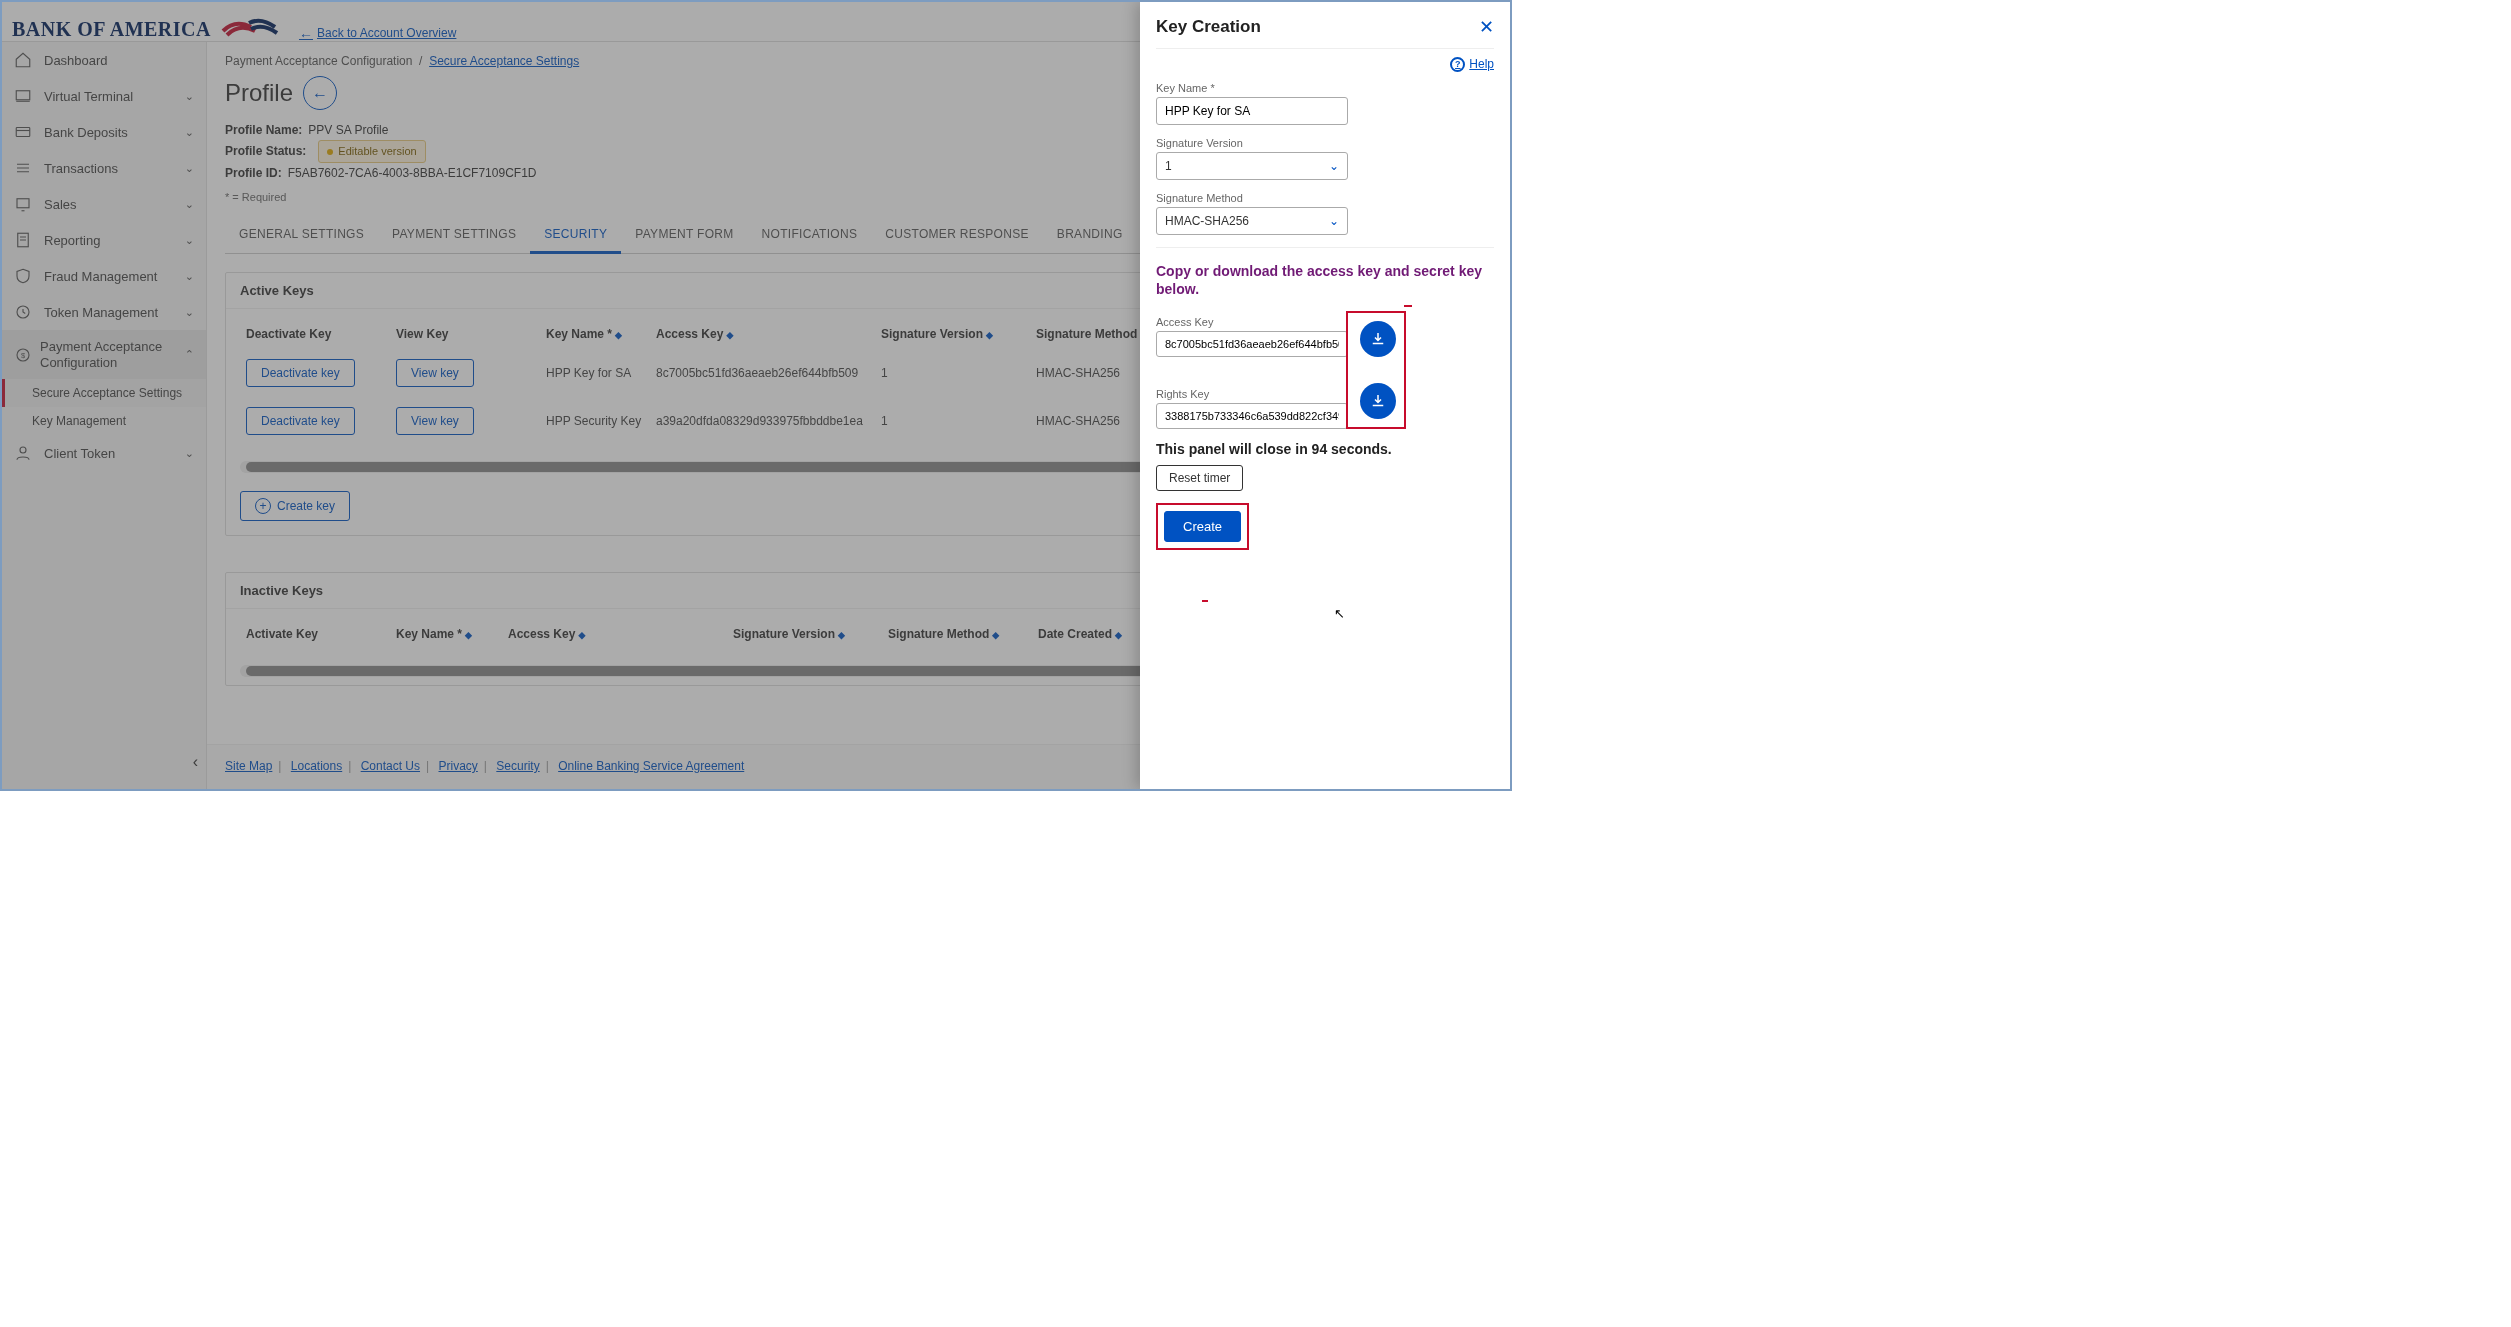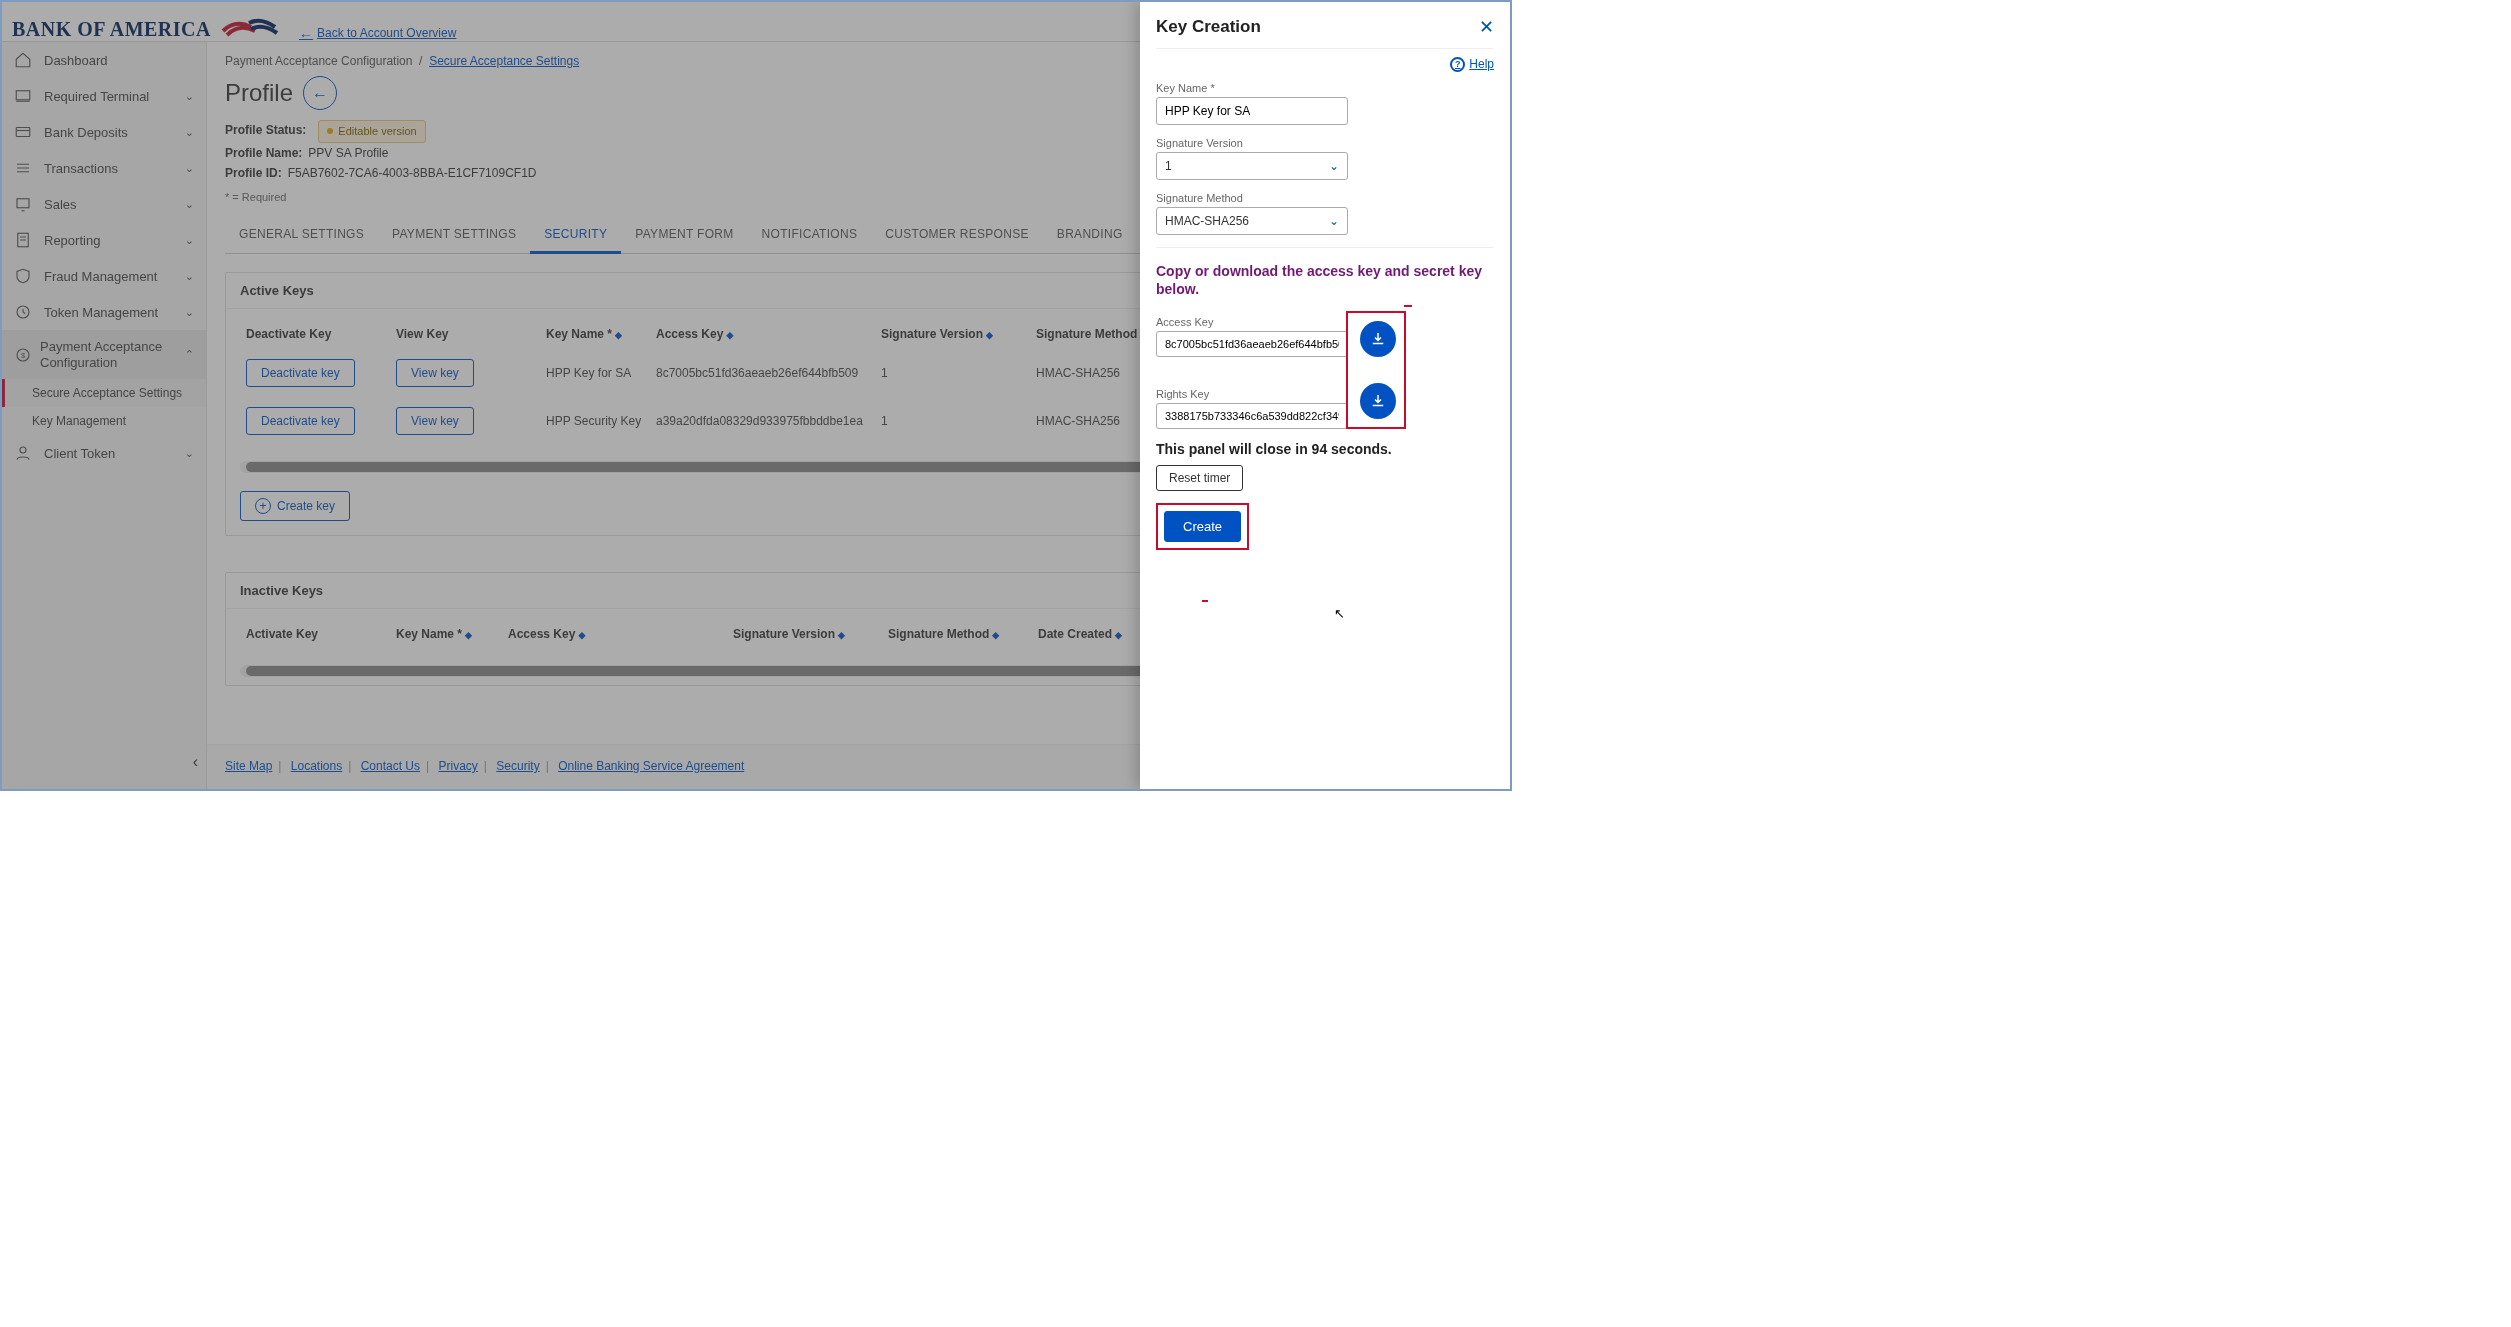--- a/index.html
+++ b/index.html
@@ -129,21 +129,21 @@
         </span>
       <span>Dashboard</span>
     </div>
     <div class="side-item">
       <span class="ico">
           <svg viewBox="0 0 24 24">
             <rect x="3" y="5" width="18" height="12"></rect>
             <path d="M3 19 H21"></path>
           </svg>
         </span>
-      <span>Required Terminal</span>
+      <span>Virtual Terminal</span>
       <span class="chev">⌄</span>
     </div>
     <div class="side-item">
       <span class="ico">
           <svg viewBox="0 0 24 24">
             <rect x="3" y="6" width="18" height="12" rx="1"></rect>
             <path d="M3 10 H21"></path>
           </svg>
         </span>
       <span>Bank Deposits</span>
@@ -226,22 +226,22 @@
     <div class="crumbs">
       <span>Payment Acceptance Configuration</span>
       &nbsp;/&nbsp;
       <a>Secure Acceptance Settings</a>
     </div>
     <div class="page-title-row">
       <span class="page-title">Profile</span>
       <span class="circle-back">←</span>
     </div>
     <div class="meta">
+      <div><strong>Profile Name:</strong><span>PPV SA Profile</span></div>
       <div><strong>Profile Status:</strong><span class="badge-edit">Editable version</span></div>
-      <div><strong>Profile Name:</strong><span>PPV SA Profile</span></div>
       <div><strong>Profile ID:</strong><span>F5AB7602-7CA6-4003-8BBA-E1CF7109CF1D</span></div>
     </div>
     <div class="required-note">* = Required</div>
 
     <div class="tabs">
       <div class="tab">GENERAL SETTINGS</div>
       <div class="tab">PAYMENT SETTINGS</div>
       <div class="tab active">SECURITY</div>
       <div class="tab">PAYMENT FORM</div>
       <div class="tab">NOTIFICATIONS</div>

